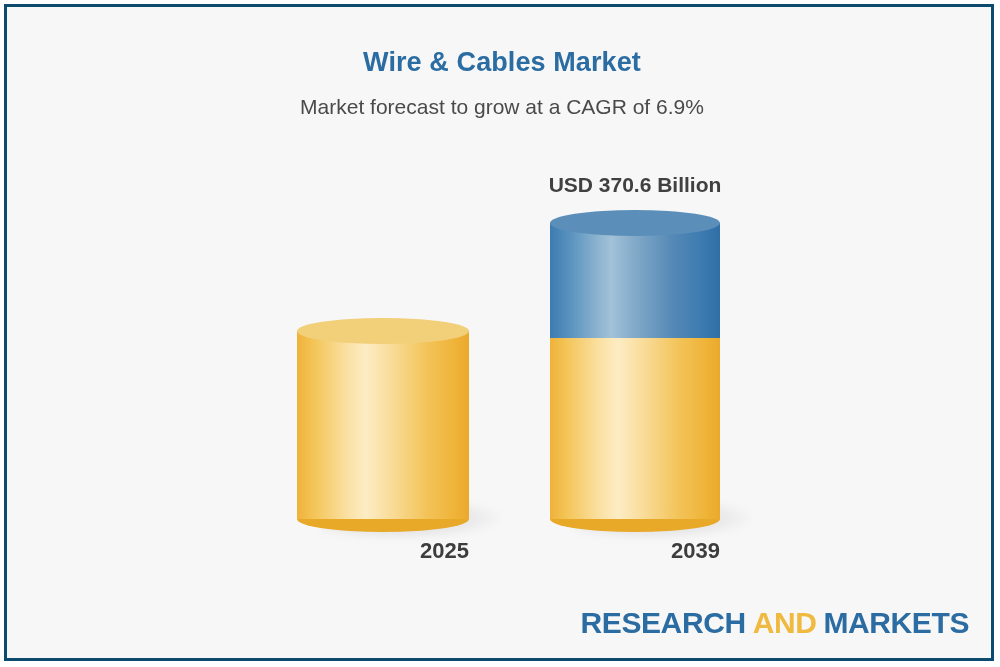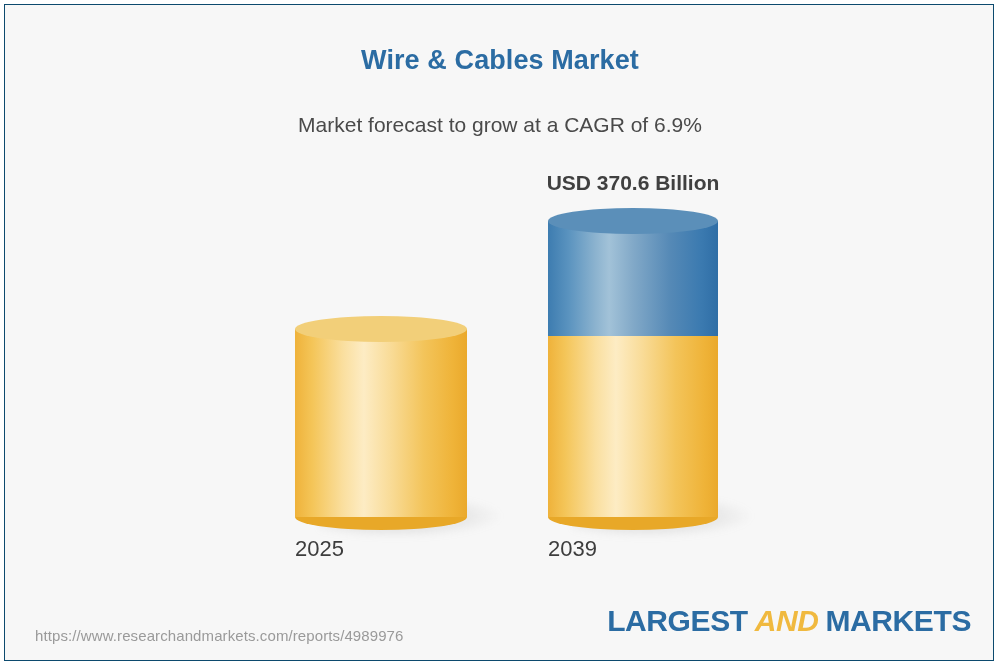--- a/index.html
+++ b/index.html
@@ -6,37 +6,36 @@
   body{
     width:1000px;height:667px;
     background:#ffffff;
     font-family:"Liberation Sans", sans-serif;
     overflow:hidden;
   }
   .card{
     position:absolute;left:4px;top:4px;
     width:990px;height:657px;
     background:#f7f7f7;
-    border:1px solid #0c4a6e;
+    border:3px solid #0c4a6e;
     box-sizing:border-box;
     overflow:hidden;
   }
   .chart-title{
     position:absolute;left:0;top:40px;width:990px;
     text-align:center;
     font-size:27px;font-weight:bold;
     color:#2b6ca3;
     letter-spacing:0.1px;
   }
   .chart-subtitle{
     position:absolute;left:0;top:88px;width:990px;
     text-align:center;
     font-size:21px;font-weight:normal;
     color:#4a4a4a;
-    margin-top:20px;
   }
   
   .cyl{position:absolute;}
   .cyl .shadow{
     position:absolute;
     left:14%;top:auto;
     width:106%;height:44px;
     background:radial-gradient(ellipse at 42% 50%, rgba(120,120,120,0.30) 0%, rgba(140,140,140,0.16) 42%, rgba(160,160,160,0.0) 72%);
     filter:blur(3px);
     z-index:0;
@@ -84,22 +83,22 @@
   .blue-top{background:#5b8fb9;}
   .value-label{
     position:absolute;
     text-align:center;
     font-size:21px;font-weight:bold;
     color:#404040;
     white-space:nowrap;
   }
   .cat-label{
     position:absolute;
-    text-align:left;
-    font-size:22px;font-weight:normal;
+    text-align:right;
+    font-size:22px;font-weight:bold;
     color:#3d3d3d;
   }
   
   .source-url{
     position:absolute;left:30px;top:622px;
     font-size:15px;color:#9a9a9a;
     letter-spacing:0.1px;
   }
   .logo{
     position:absolute;right:22px;top:600px;
@@ -141,19 +140,18 @@
   <div class="cyl" style="left:543px;top:203px;width:170px;height:309px;">
     <div class="shadow" style="top:286px;"></div>
     <div class="bottomcap gold-bottom" style="top:296px;height:26px;"></div>
     <div class="body gold-body" style="top:128px;height:181px;"></div>
     <div class="body blue-body" style="top:13px;height:115px;"></div>
     <div class="top blue-top" style="top:0px;height:26px;"></div>
   </div>
 
   <div class="cat-label" style="left:543px;top:531px;width:170px;">2039</div>
 
-  <div class="source-url">https://www.researchandmarkets.com/reports/4989976</div>
 
   <div class="logo">
-    <div class="logo-main"><span>LARGEST</span><span class="and" style="margin:0 7px;font-style:italic;">AND</span><span>MARKETS</span></div>
+    <div class="logo-main"><span>RESEARCH</span><span class="and" style="margin:0 7px;">AND</span><span>MARKETS</span></div>
   </div>
 
 </div>
 
 </body></html>

